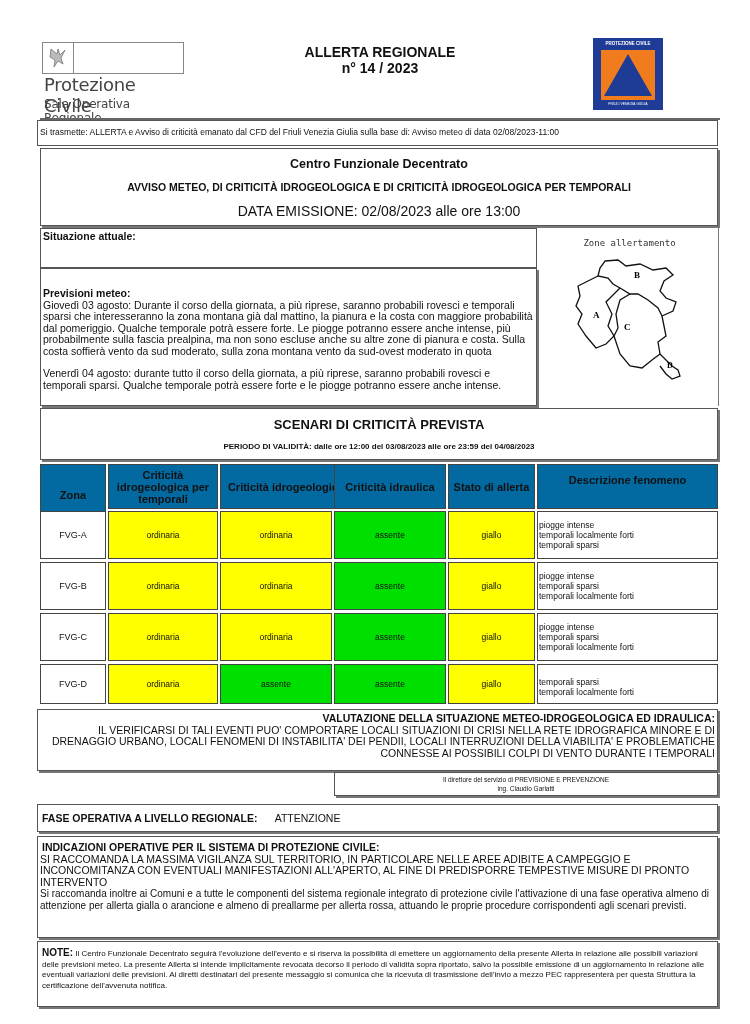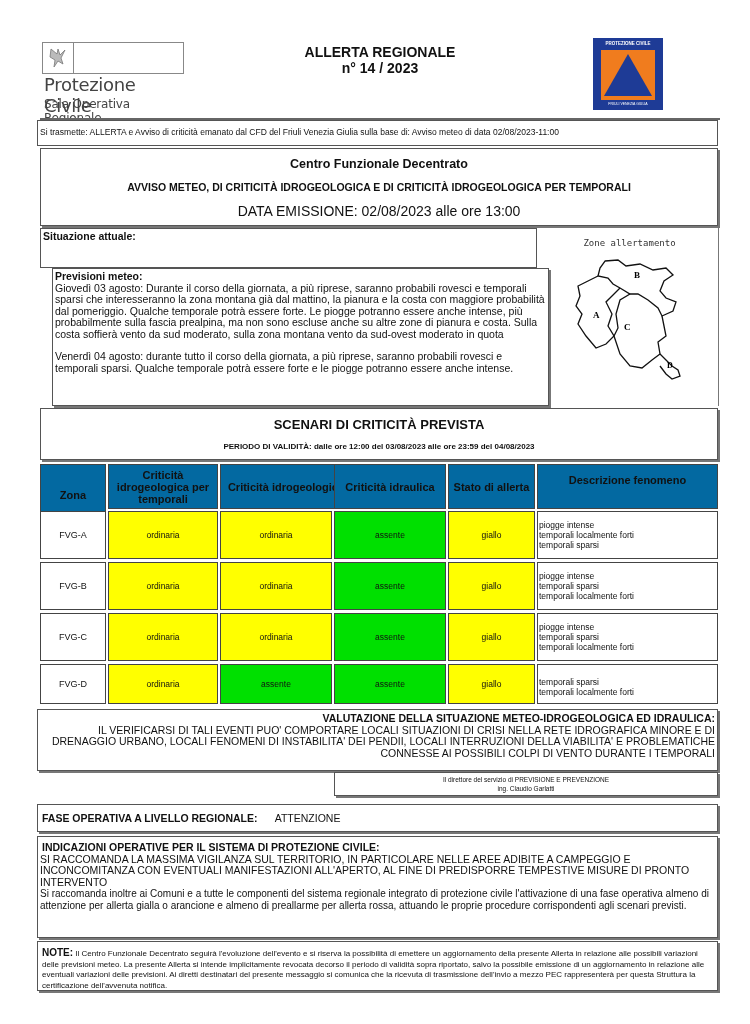--- a/index.html
+++ b/index.html
@@ -25,21 +25,21 @@
   #rule { left:40px; top:118px; width:680px; height:2px; background:#666; }
 
   #transmit { left:37px; top:120px; width:681px; height:26px; font-size:8.5px; padding:6px 0 0 2px; }
 
   #cfd { left:40px; top:148px; width:678px; height:78px; text-align:center; }
   #cfd .t1 { font-weight:bold; font-size:12.5px; margin-top:8px; }
   #cfd .t2 { font-weight:bold; font-size:10.5px; margin-top:10px; }
   #cfd .t3 { font-size:14px; margin-top:10px; }
 
   #situazione { left:40px; top:228px; width:497px; height:40px; font-size:10.5px; line-height:11.5px; padding:2px 2px; }
-  #previsioni { left:52px; top:268px; width:497px; height:138px; font-size:10.5px; line-height:11.5px; padding:2px 2px; }
+  #previsioni { left:40px; top:268px; width:497px; height:138px; font-size:10.5px; line-height:11.5px; padding:19px 2px; }
   .lbl-b { font-weight:bold; }
 
   #map-box { left:540px; top:228px; width:179px; height:178px; border:none; border-right:1.5px solid #777; }
   #map-title { position:absolute; left:0; width:179px; top:10px; text-align:center; font-family:"DejaVu Sans Mono", monospace; font-size:9px; color:#333; }
 
   #scenari { left:40px; top:408px; width:678px; height:52px; text-align:center; }
   #scenari .t1 { font-weight:bold; font-size:13px; margin-top:8px; }
   #scenari .t2 { font-weight:bold; font-size:8px; margin-top:10px; }
 
   
@@ -48,21 +48,21 @@
   .zone { background:#fff; font-size:9px; }
   .yellow { background:#ffff00; }
   .green { background:#00e000; }
   .desc { justify-content:flex-start; text-align:left; font-size:8.5px; line-height:10px; background:#fff; padding-left:1px; }
 
   #valutazione { left:37px; top:709px; width:681px; height:62px; font-size:10.5px; line-height:11.5px; padding:3px 2px;text-align:right; }
   #direttore { left:334px; top:772px; width:384px; height:24px; font-size:6.5px; text-align:center; padding-top:2px; line-height:9px; }
   #fase { left:37px; top:804px; width:681px; height:28px; font-size:10.5px; padding:7px 4px; }
   #indicazioni { left:37px; top:836px; width:681px; height:102px; font-size:10.5px; line-height:11.5px; padding:5px 2px; }
   #indicazioni .p2 { font-size:10px; line-height:12px; }
-  #note { left:37px; top:941px; width:681px; height:50px; font-size:8px; line-height:10.5px; padding:6px 4px; }
+  #note { left:37px; top:941px; width:681px; height:66px; font-size:8px; line-height:10.5px; padding:6px 4px; }
   #note .lbl-b { font-size:10px; }
 </style>
 </head>
 <body>
 
 <div class="abs" id="logo-left">
   <div id="logo-frame">
     <div id="logo-eagle">
       <svg width="20" height="24" viewBox="0 0 20 24">
           <path d="M3 3 L9 8 L10 3 L12 9 L17 4 L13 12 L15 18 L10 15 L6 21 L7 14 L2 11 Z" fill="#bbb" stroke="#777" stroke-width="0.8"></path>

